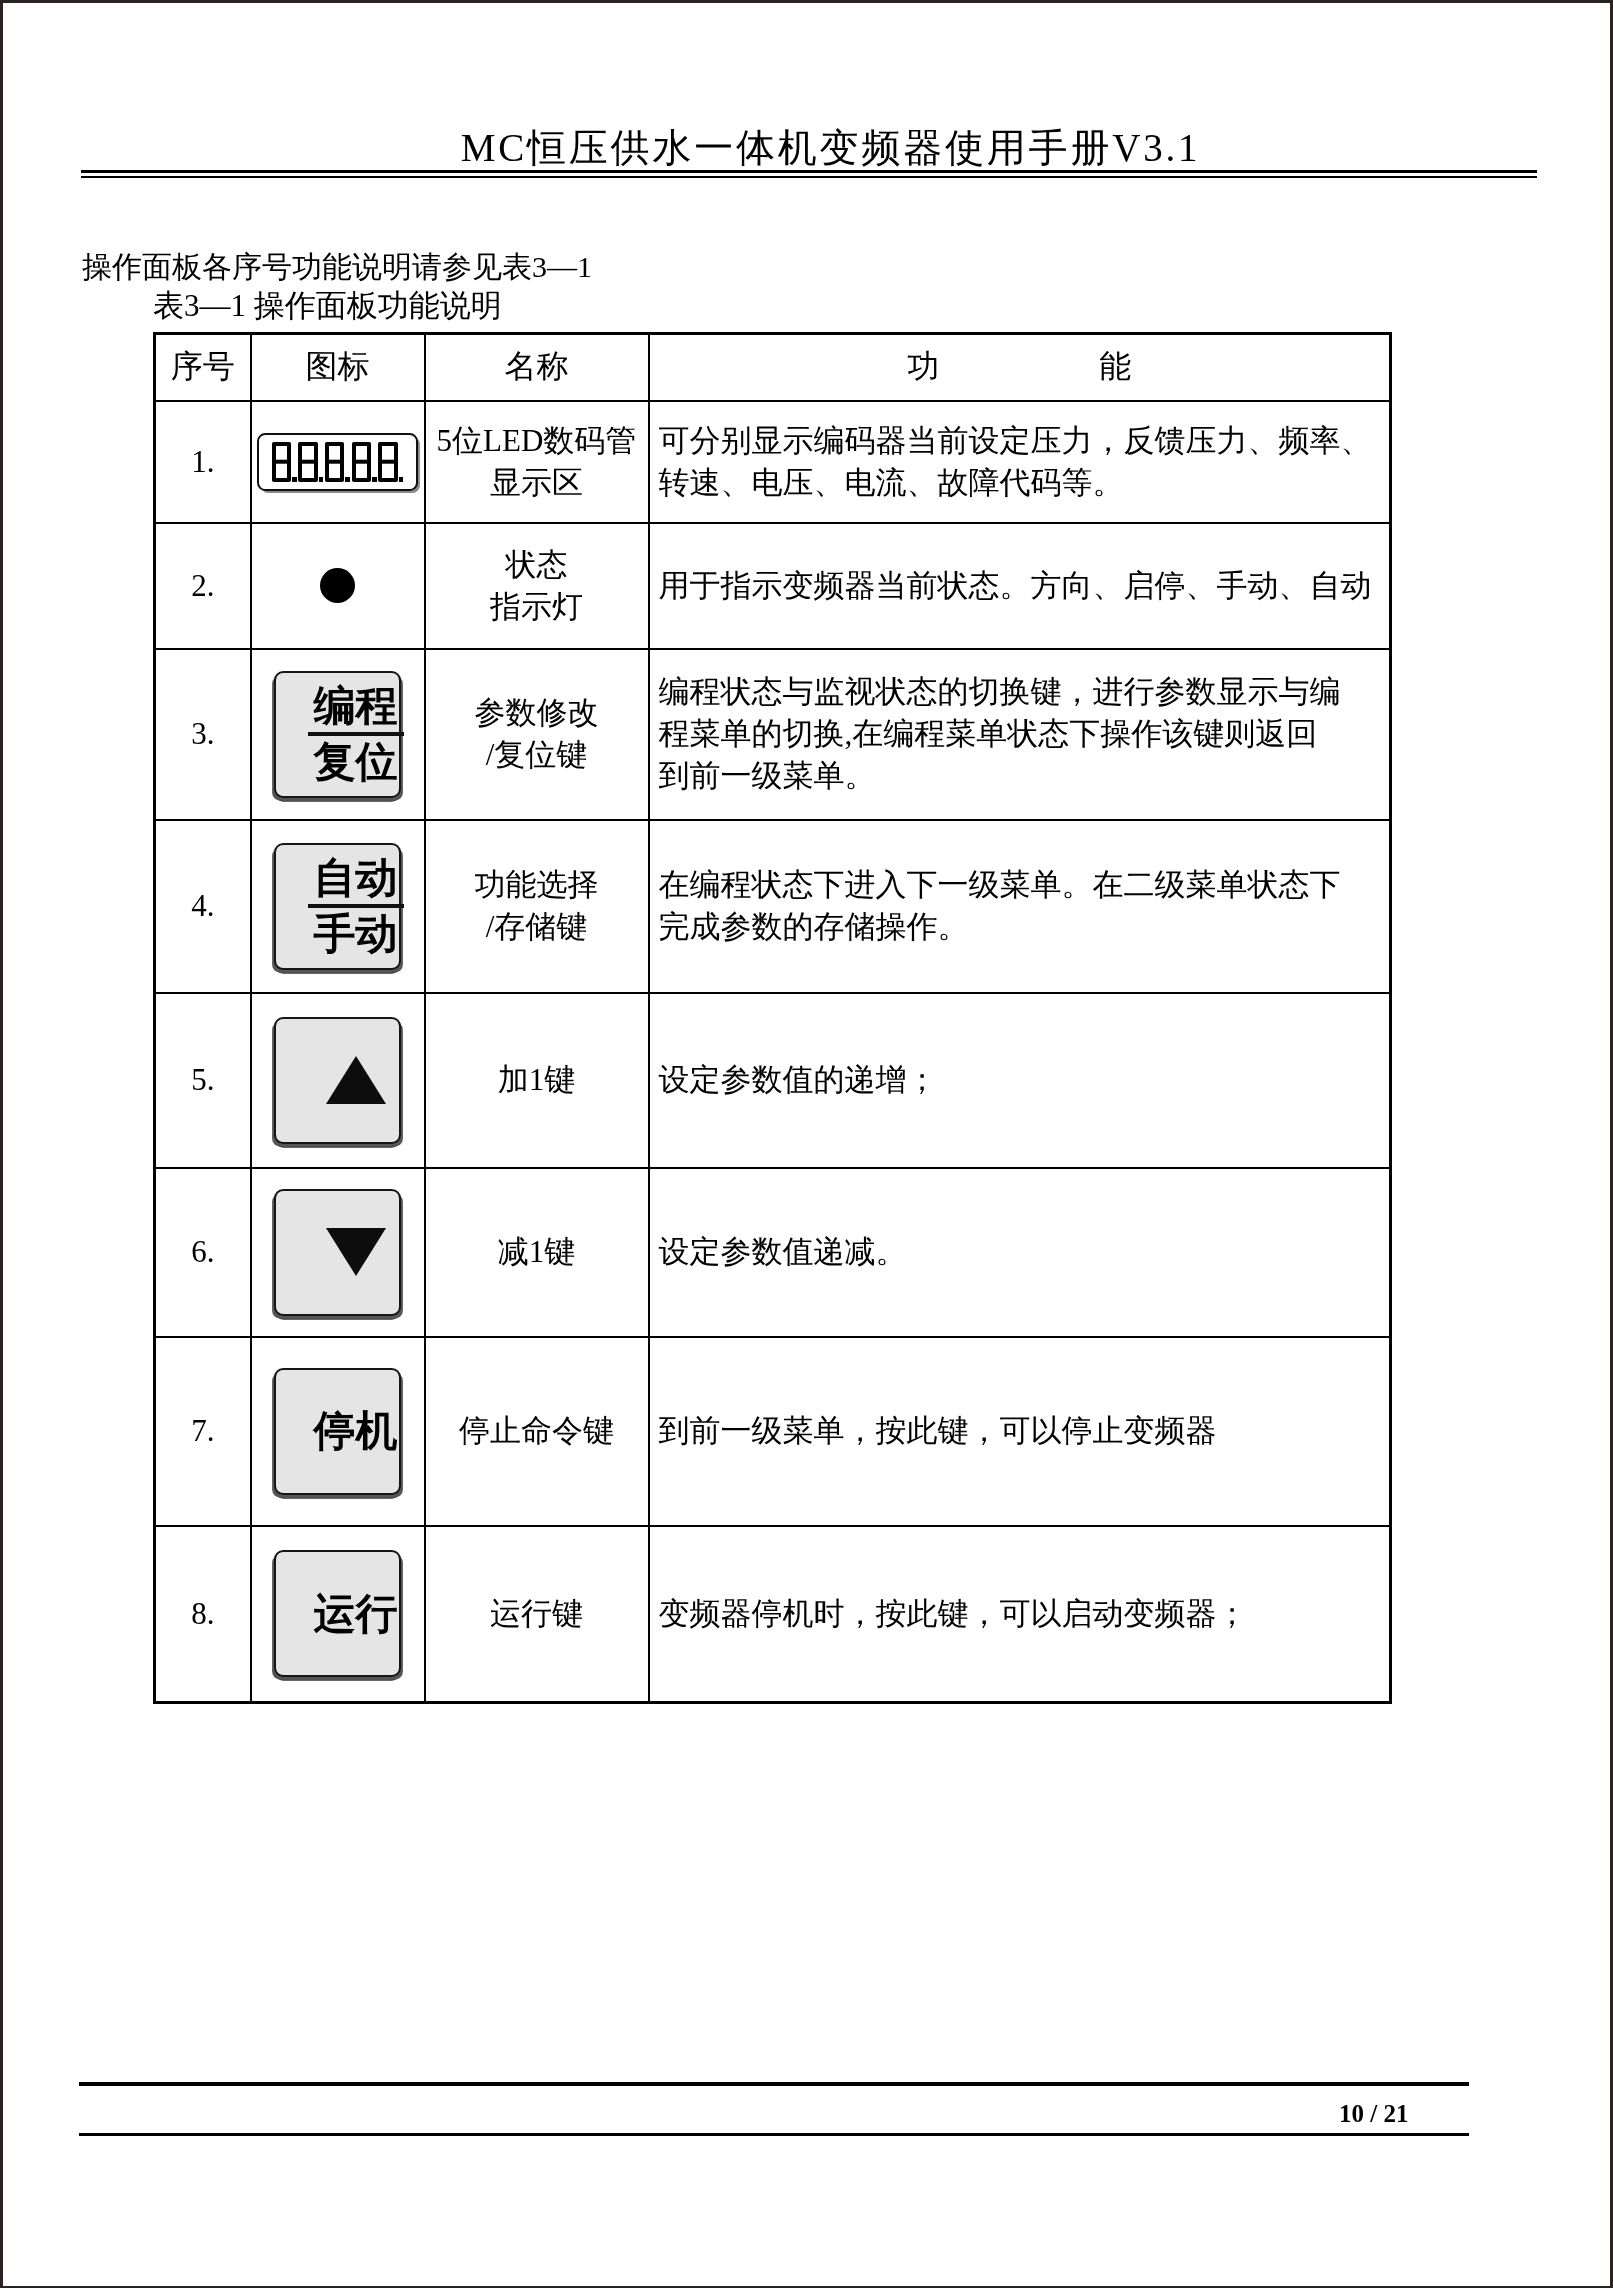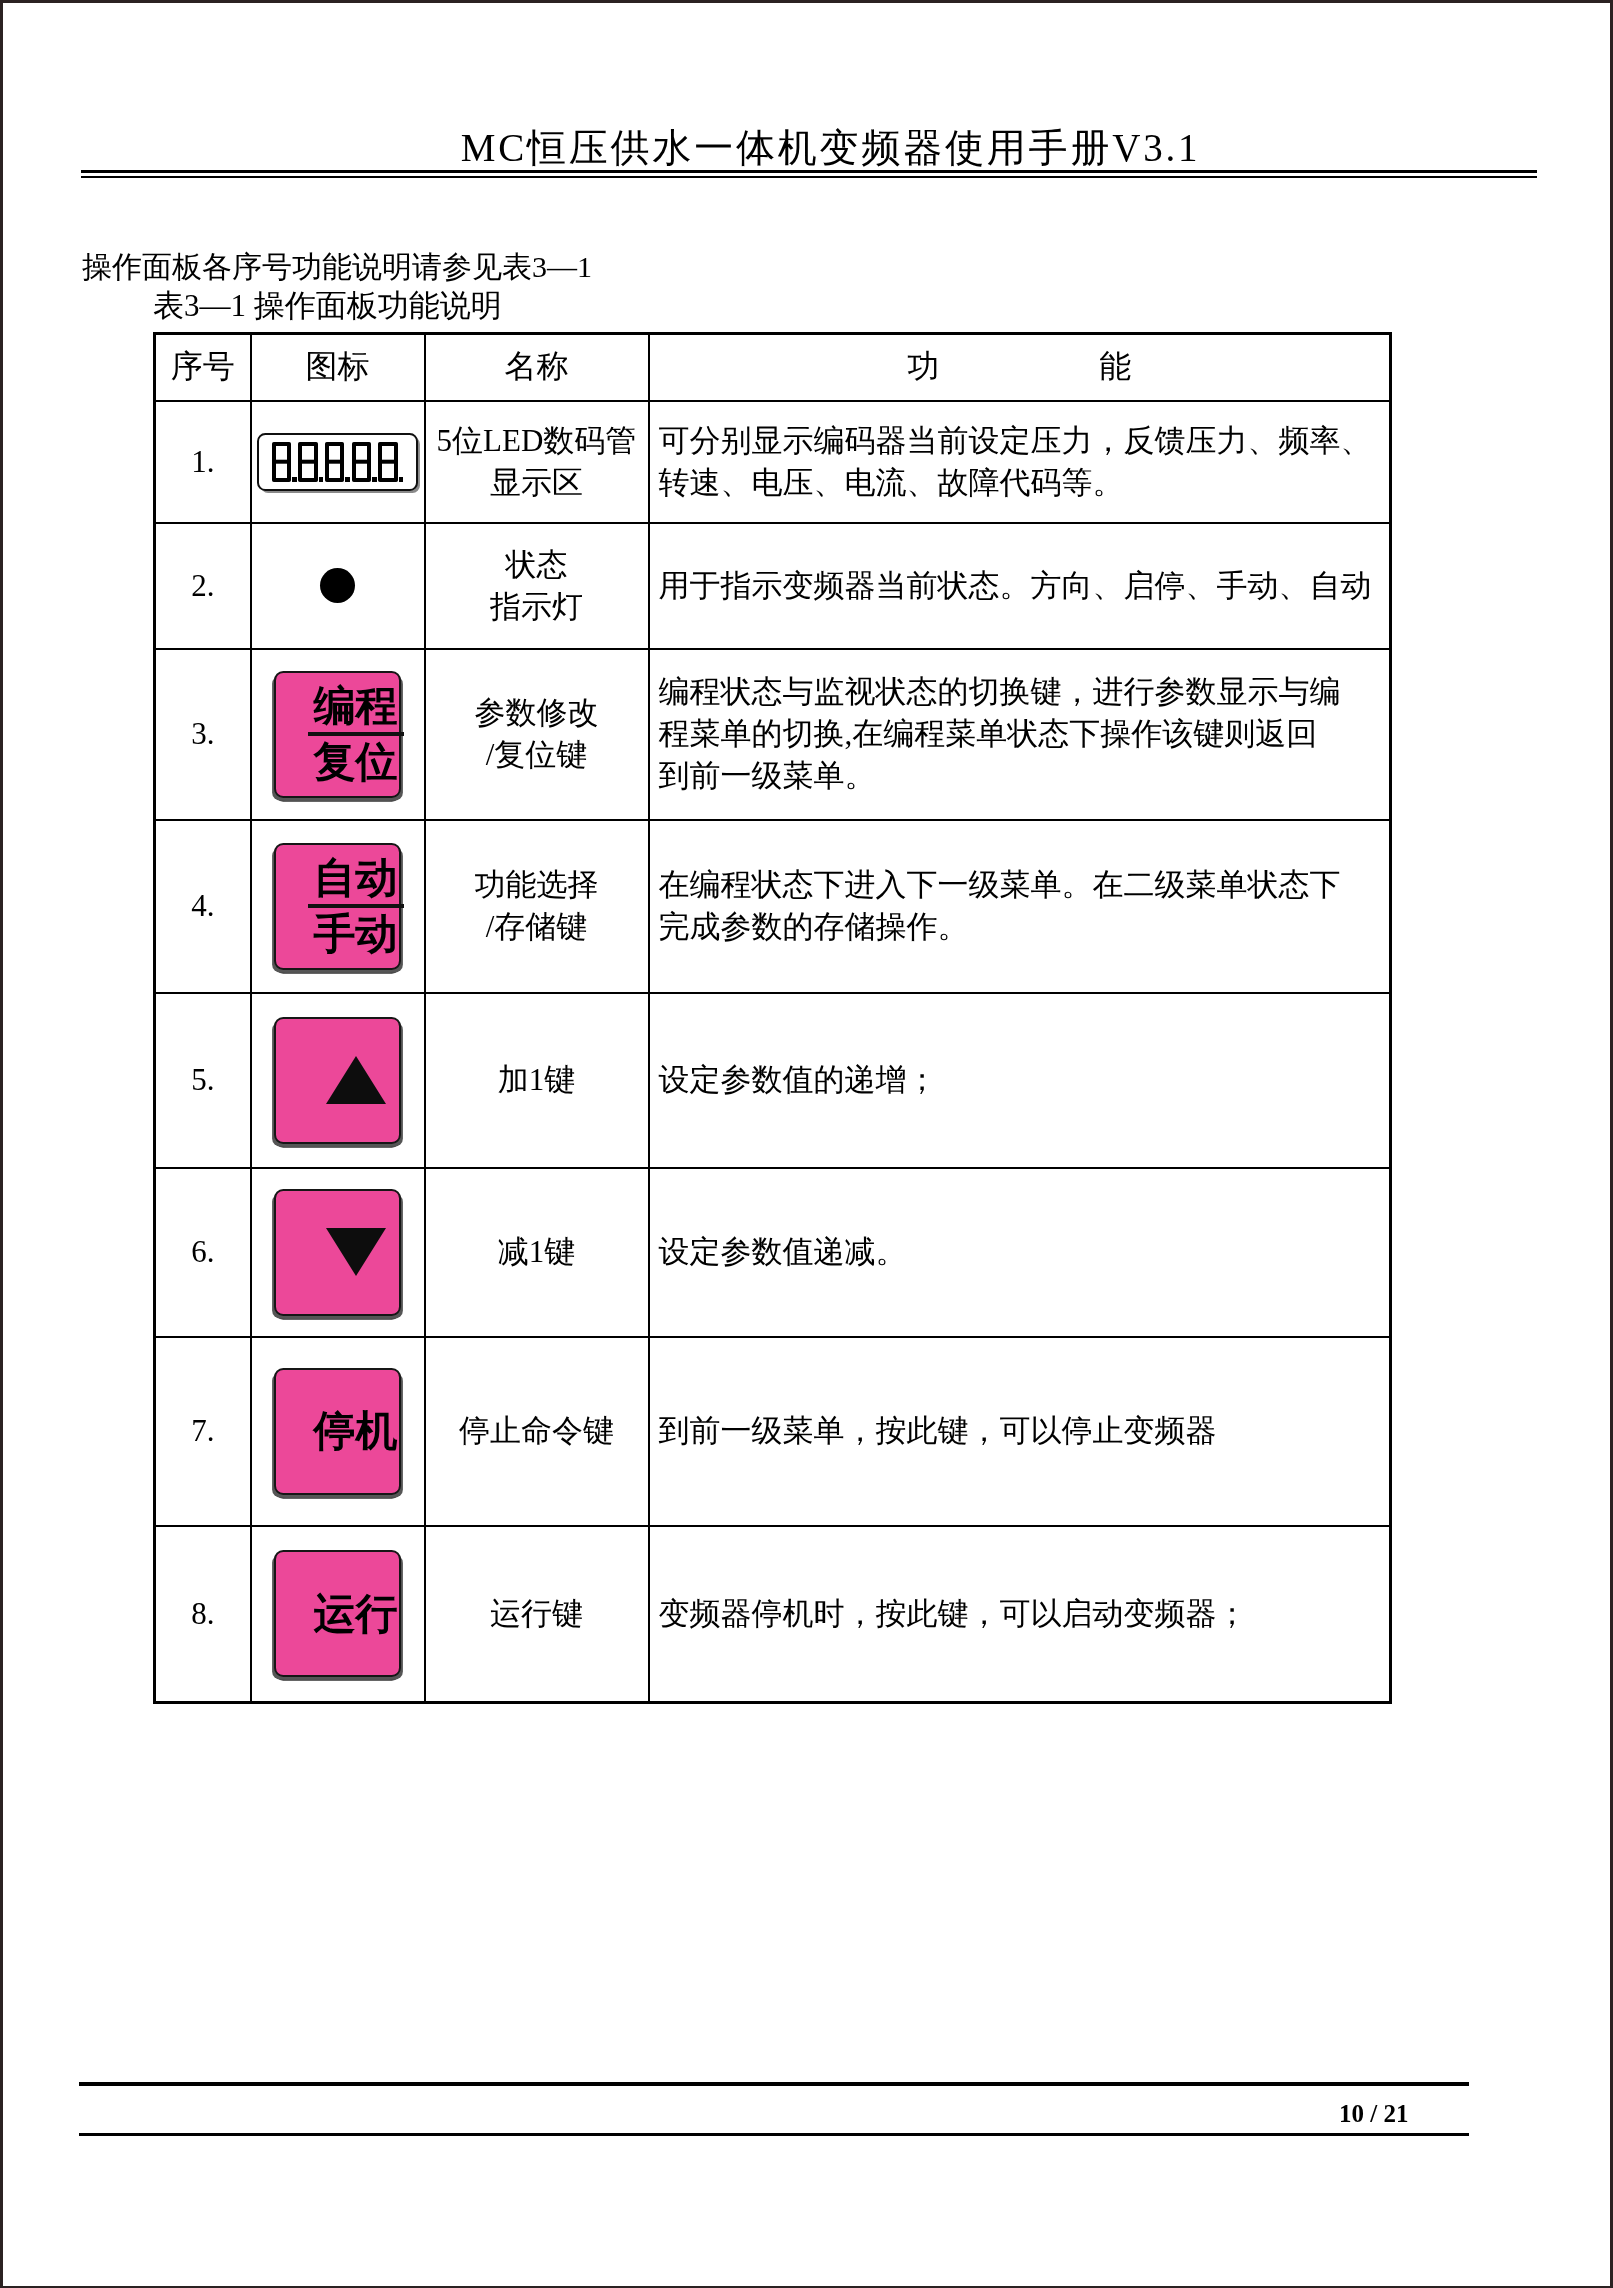--- a/index.html
+++ b/index.html
@@ -126,21 +126,21 @@
 
   .keycap {
     display: inline-flex;
     flex-direction: column;
     align-items: center;
     justify-content: center;
     width: 127px; height: 127px;
     box-sizing: border-box;
     border: 2.8px solid #161616;
     border-radius: 9.2px;
-    background: #ec4899;
+    background: #e5e5e5;
     box-shadow: -2.8px 3.7px 0 -0.9px #555, 2.8px 3.7px 0 -0.9px #555, 0 4.6px 0 -0.9px #333;
     font-size: 42px;
     font-weight: bold;
     line-height: 48px;
     vertical-align: middle;
     padding-left: 36px;
   }
   .keycap-divider { width: 96px; height: 3.7px; background: #111; margin: 1.8px 0; }
 
   .tri-up {

